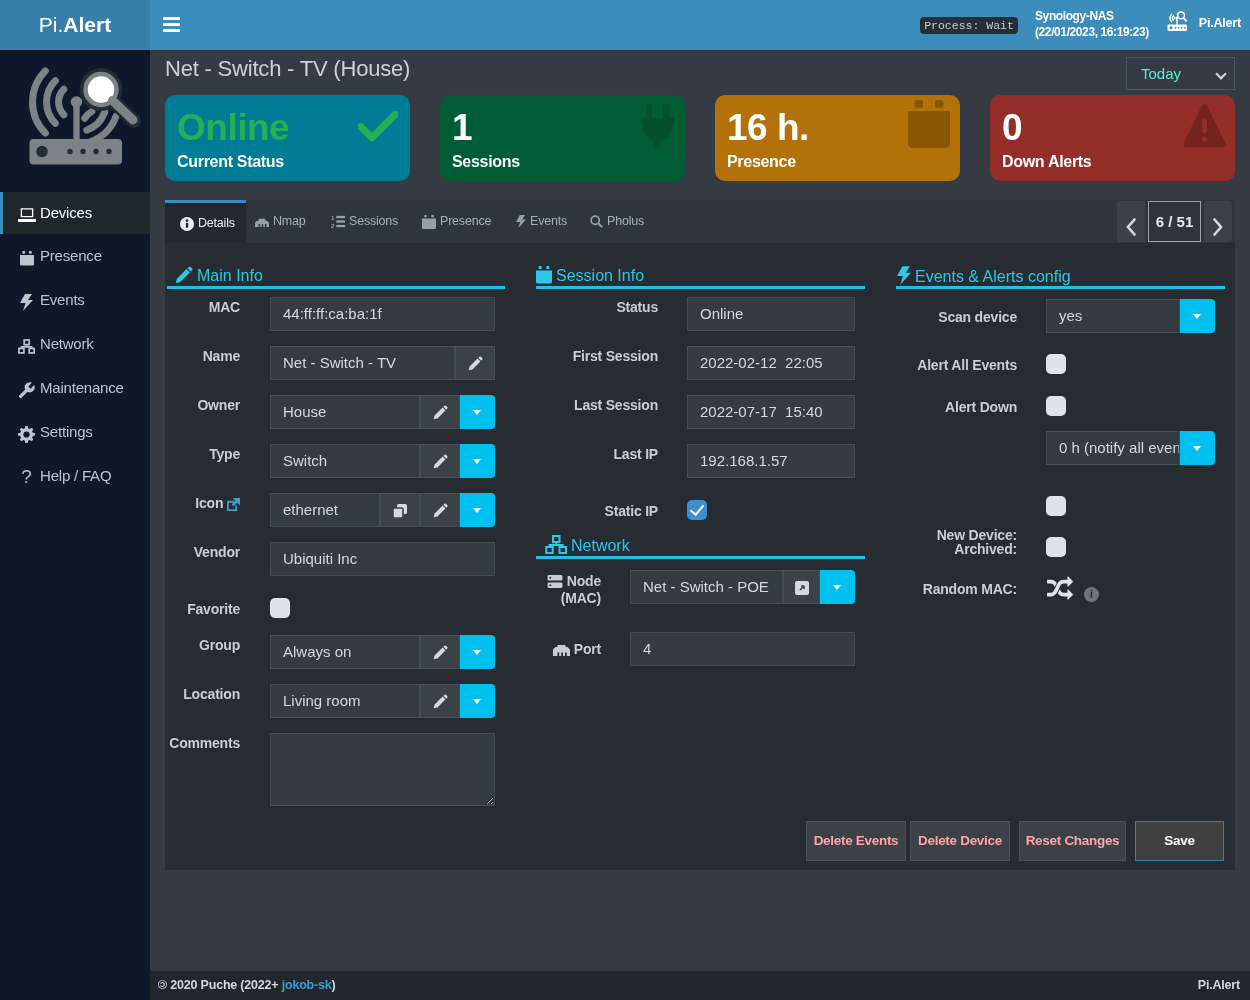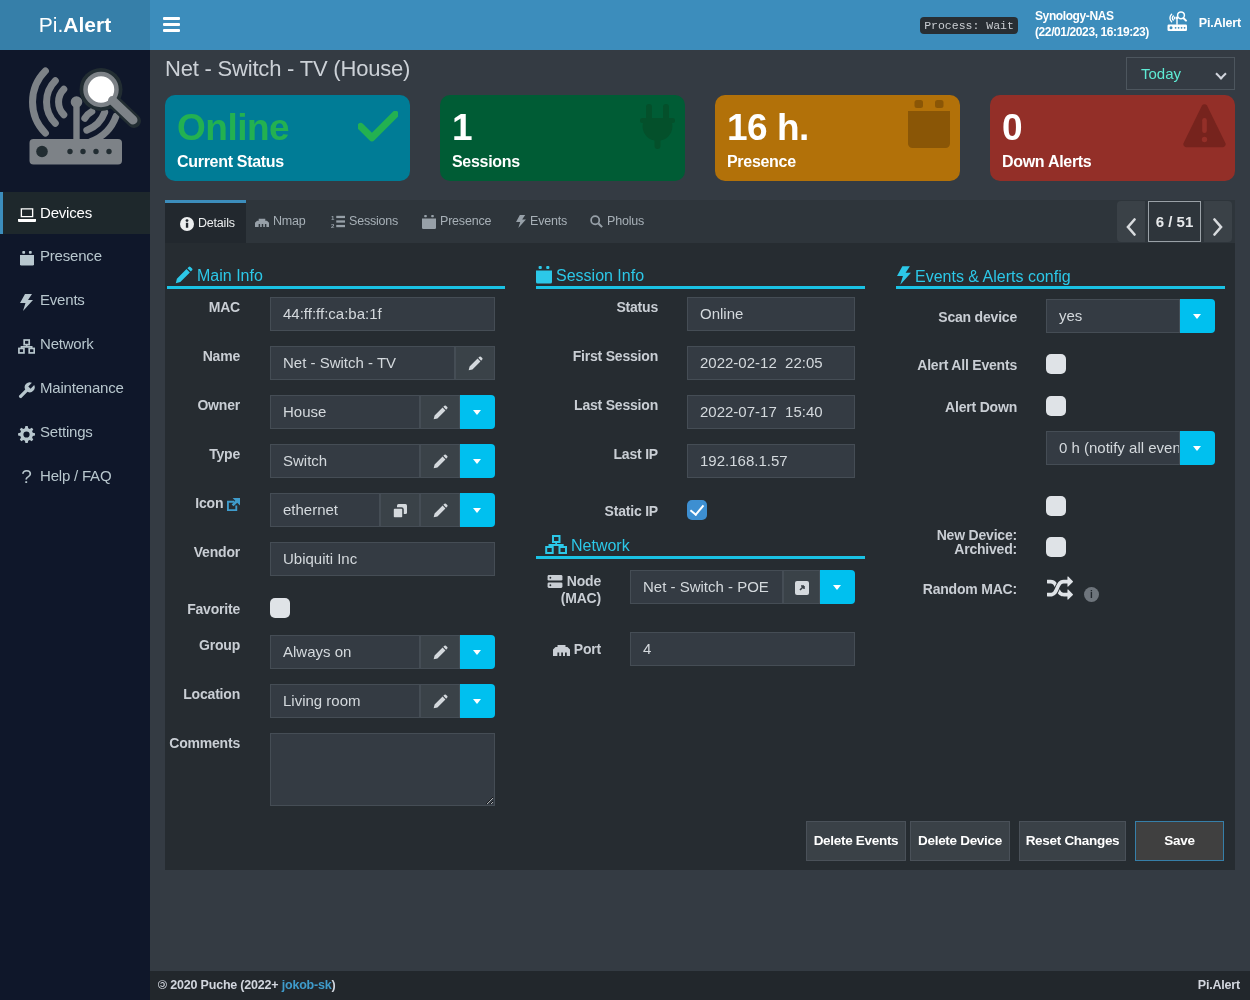--- a/index.html
+++ b/index.html
@@ -65,21 +65,21 @@
 .finput { position:absolute; height:34px; background:#343b43; border:1px solid #454d55; color:#d4d9dd; font-size:15px; line-height:32px; padding-left:12px; border-radius:0; }
 .fbtn { position:absolute; height:34px; background:#3a4248; border:1px solid #454d55; text-align:center; line-height:32px; }
 .cyanbtn { position:absolute; height:34px; background:#00c0ef; border-radius:0 4px 4px 0; }
 .cyanbtn .car { position:absolute; left:50%; top:50%; margin-left:-4.5px; margin-top:-2.5px; border-left:4.5px solid transparent; border-right:4.5px solid transparent; border-top:5.5px solid #fff; }
 .cbox { position:absolute; width:20px; height:20px; background:#dfe3e7; border-radius:5px; }
 .cbox.checked { background:#3d8fd1; }
 .cbox.checked:after { content:""; position:absolute; left:6px; top:2px; width:6px; height:11px; border-right:2.5px solid #fff; border-bottom:2.5px solid #fff; transform:rotate(40deg); }
 textarea.finput { resize:both; }
 
 
-.bbtn { position:absolute; top:578px; height:40px; background:#3a4147; border:1px solid #4a5159; color:#ffffff; font-size:13.5px; font-weight:bold; letter-spacing:-0.3px; text-align:center; line-height:38px; white-space:nowrap; }
+.bbtn { position:absolute; top:578px; height:40px; background:#3a4147; border:1px solid #4a5159; color:#fca5a5; font-size:13.5px; font-weight:bold; letter-spacing:-0.3px; text-align:center; line-height:38px; white-space:nowrap; }
 .bbtn.save { background:#404040; border-color:#367fa9; color:#fff; }
 
 
 .footer { position:absolute; left:150px; top:971px; width:1100px; height:29px; background:#22272c; color:#d2d6de; font-size:12.5px; font-weight:bold; letter-spacing:-0.2px; line-height:29px; }
 .footer .fl { margin-left:8px; }
 .footer a { color:#3f9ccc; text-decoration:none; }
 .footer .fr { position:absolute; right:10px; top:0; }
 </style>
 </head>
 <body>

